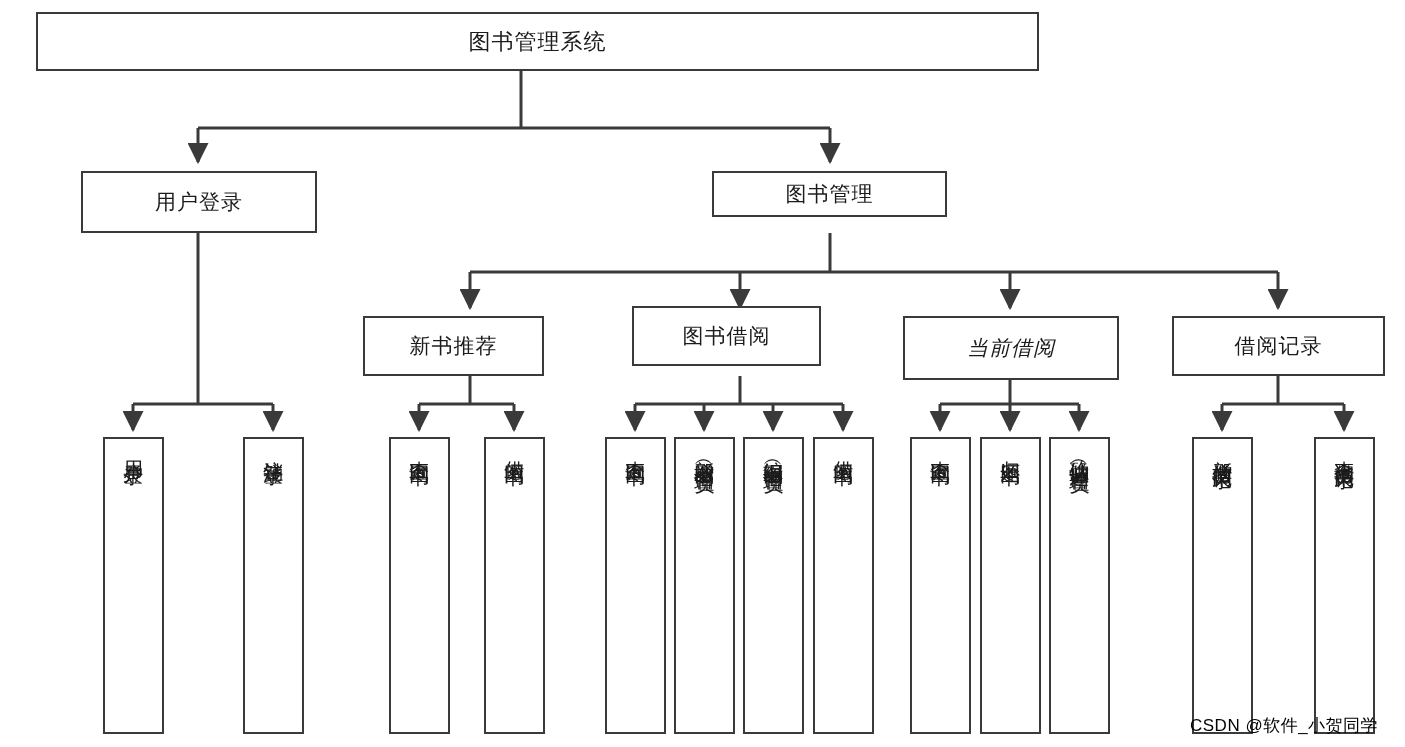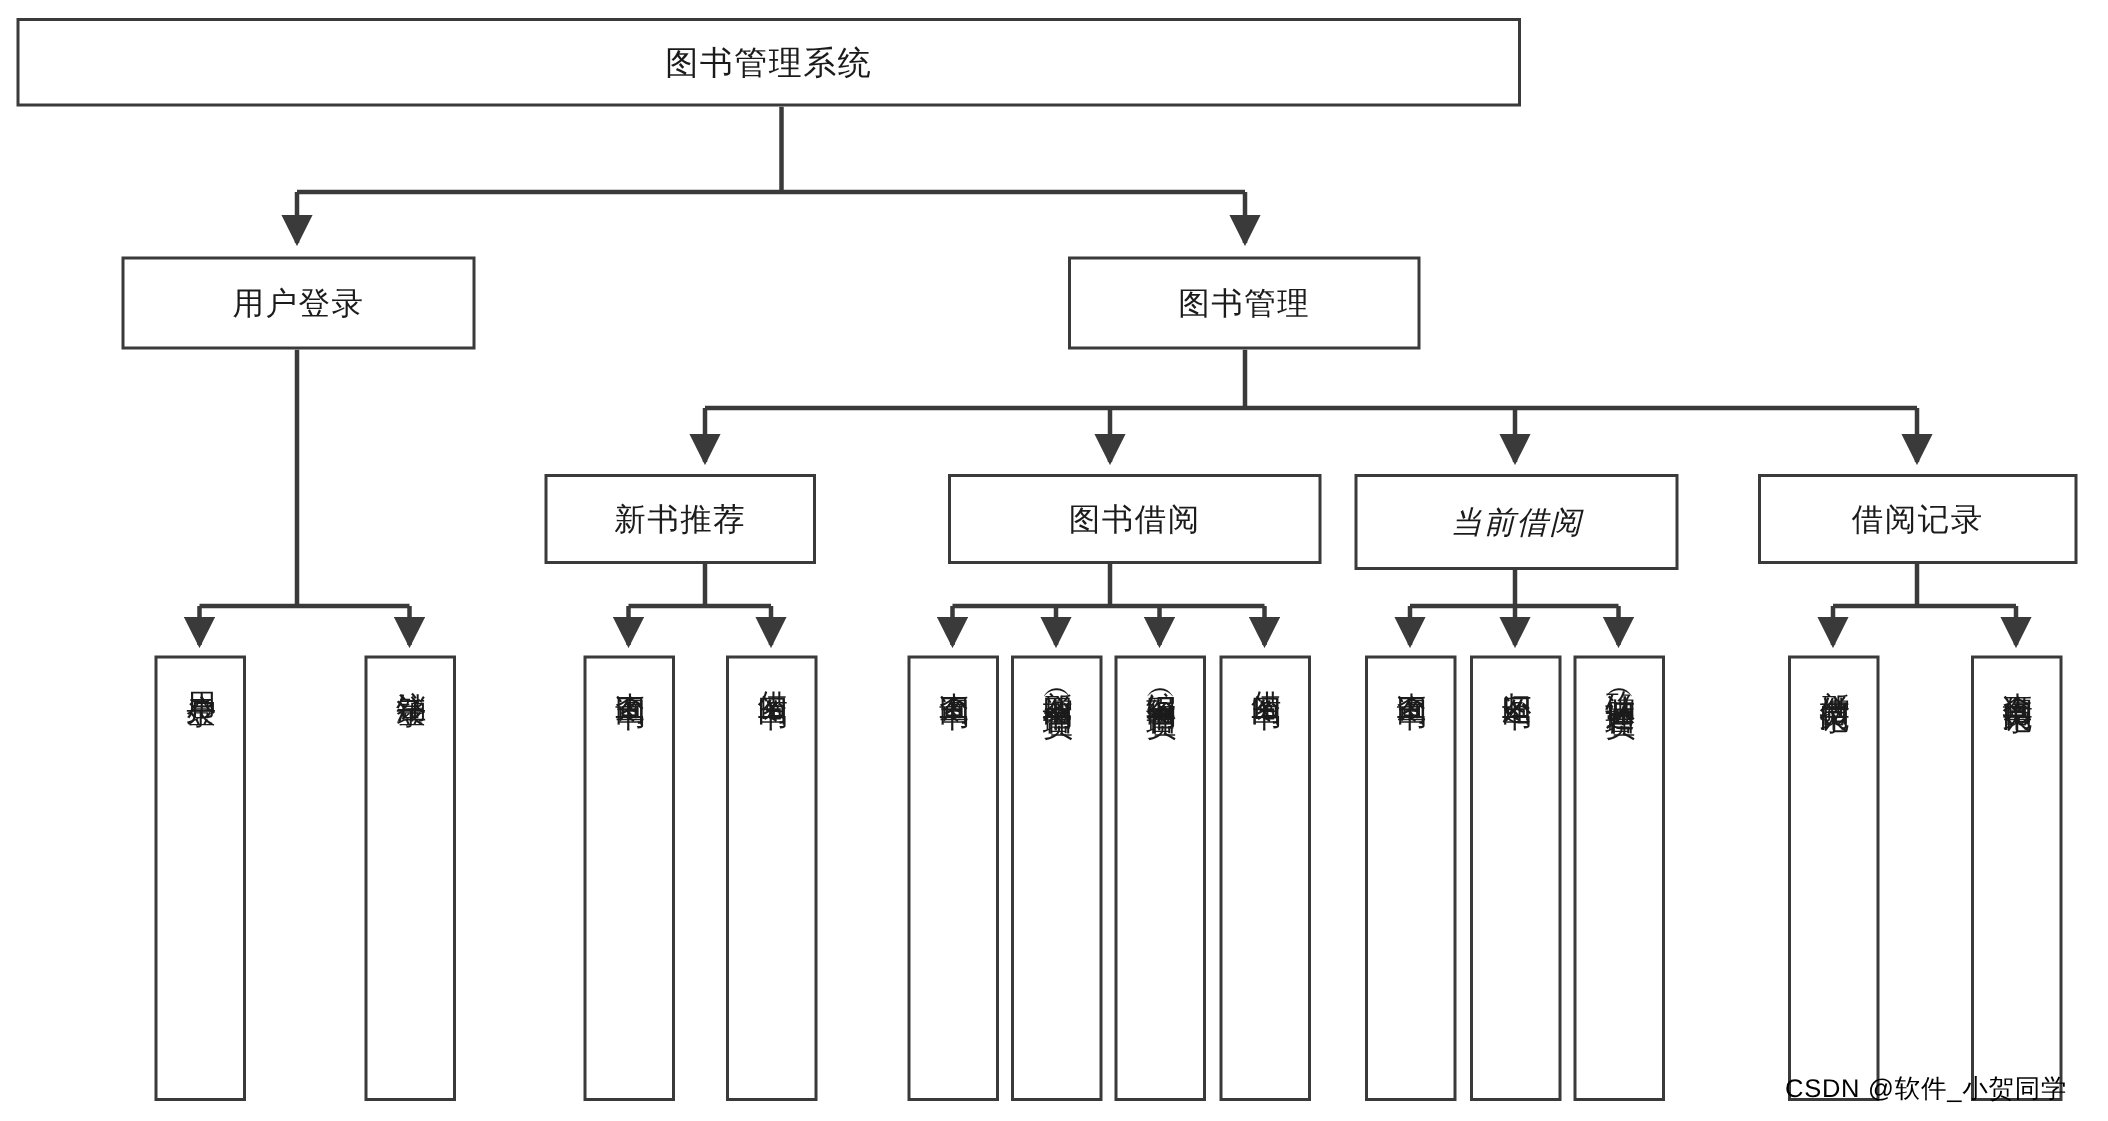--- a/index.html
+++ b/index.html
@@ -99,27 +99,27 @@
       <path d="M 1010 404 L 1010 430" marker-end="url(#arrow)"></path>
       <path d="M 1079 404 L 1079 430" marker-end="url(#arrow)"></path>
 
       <path d="M 1278 376 L 1278 404"></path>
       <path d="M 1222 404 L 1344 404"></path>
       <path d="M 1222 404 L 1222 430" marker-end="url(#arrow)"></path>
       <path d="M 1344 404 L 1344 430" marker-end="url(#arrow)"></path>
     </g>
   </svg>
 
-  <div class="node h root" style="left:11px;top:12px;width:1003px;height:59px;">图书管理系统</div>
+  <div class="node h root" style="left:36px;top:12px;width:1003px;height:59px;">图书管理系统</div>
 
   <div class="node h" style="left:81px;top:171px;width:236px;height:62px;">用户登录</div>
-  <div class="node h" style="left:712px;top:171px;width:235px;height:62px;">图书管理</div>
+  <div class="node h" style="left:712px;top:171px;width:235px;height:46px;">图书管理</div>
 
   <div class="node h" style="left:363px;top:316px;width:181px;height:60px;">新书推荐</div>
-  <div class="node h" style="left:632px;top:316px;width:249px;height:60px;text-align:right;">图书借阅</div>
+  <div class="node h" style="left:632px;top:306px;width:189px;height:60px;text-align:right;">图书借阅</div>
   <div class="node h" style="left:903px;top:316px;width:216px;height:64px;font-style:italic;">当前借阅</div>
   <div class="node h" style="left:1172px;top:316px;width:213px;height:60px;text-align:right;">借阅记录</div>
 
   <div class="node v" style="left:103px;top:437px;width:61px;height:297px;">
     <span class="vtext">用户登录</span>
   </div>
   <div class="node v" style="left:243px;top:437px;width:61px;height:297px;">
     <span class="vtext">注销登录</span>
   </div>
 

